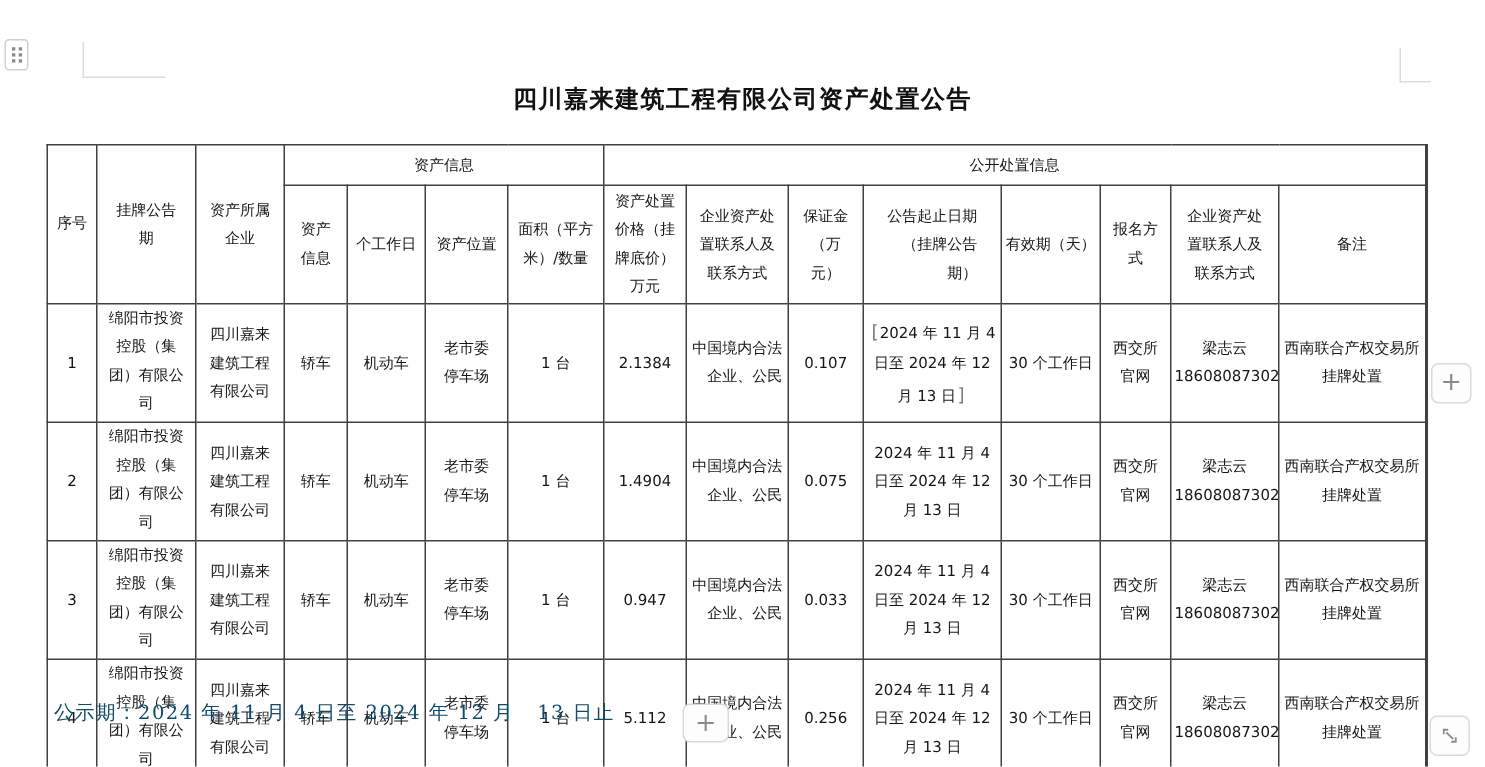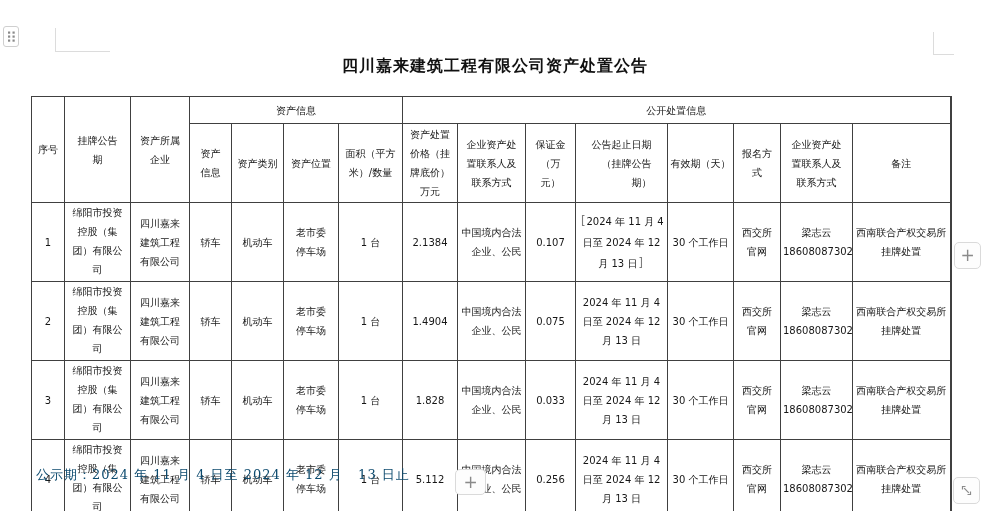--- a/index.html
+++ b/index.html
@@ -99,21 +99,21 @@
     <tbody>
         <tr class="r-band">
       <td rowspan="2"><span>序号</span></td>
       <td rowspan="2"><span class="w44">挂牌公告期</span></td>
       <td rowspan="2"><span class="w44">资产所属企业</span></td>
       <td colspan="4">资产信息</td>
       <td colspan="8">公开处置信息</td>
     </tr>
     <tr class="r-sub">
       <td><span class="w24">资产信息</span></td>
-      <td><span>资产类别</span></td>
+      <td><span>个工作日</span></td>
       <td><span>资产位置</span></td>
       <td><span class="w52">面积（平方米）/数量</span></td>
       <td><span class="w42">资产处置价格（挂牌底价）万元</span></td>
       <td><span class="w52">企业资产处置联系人及联系方式</span></td>
       <td><span class="w34">保证金（万元）</span></td>
       <td><span class="w60">公告起止日期（挂牌公告期）</span></td>
       <td><span>有效期（天）</span></td>
       <td><span class="w34">报名方式</span></td>
       <td><span class="w52">企业资产处置联系人及联系方式</span></td>
       <td><span>备注</span></td>
@@ -162,21 +162,21 @@
     </tr>
 
     <tr class="r-d3">
       <td>3</td>
       <td><span class="w54">绵阳市投资控股（集团）有限公司</span></td>
       <td><span class="w44">四川嘉来建筑工程有限公司</span></td>
       <td>轿车</td>
       <td>机动车</td>
       <td><span class="w34">老市委停车场</span></td>
       <td>1 台</td>
-      <td>1.828</td>
+      <td>0.947</td>
       <td><span class="w60">中国境内合法企业、公民</span></td>
       <td>0.033</td>
       <td>2024 年 11 月 4 日至 2024 年 12 月 13 日</td>
       <td>30 个工作日</td>
       <td><span class="w34">西交所官网</span></td>
       <td>
             <div>梁志云</div>
             <div>18608087302</div>
           </td>
       <td>西南联合产权交易所挂牌处置</td>

